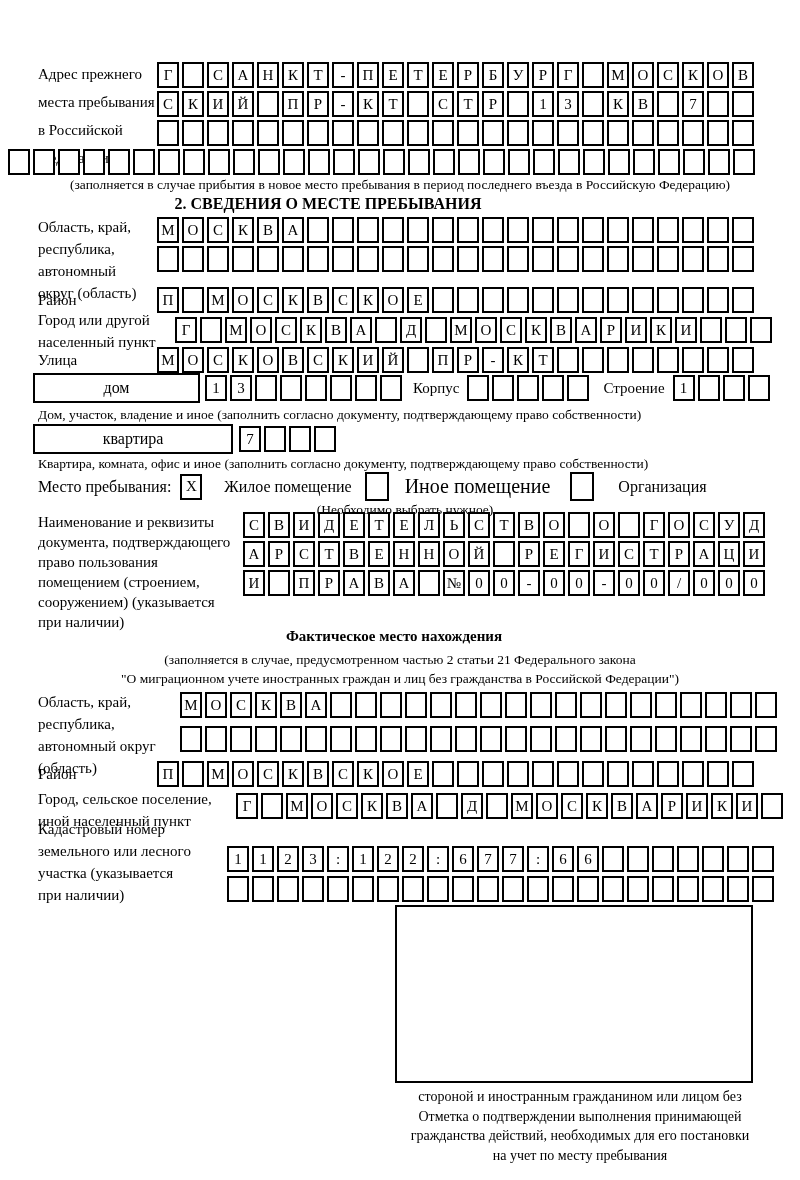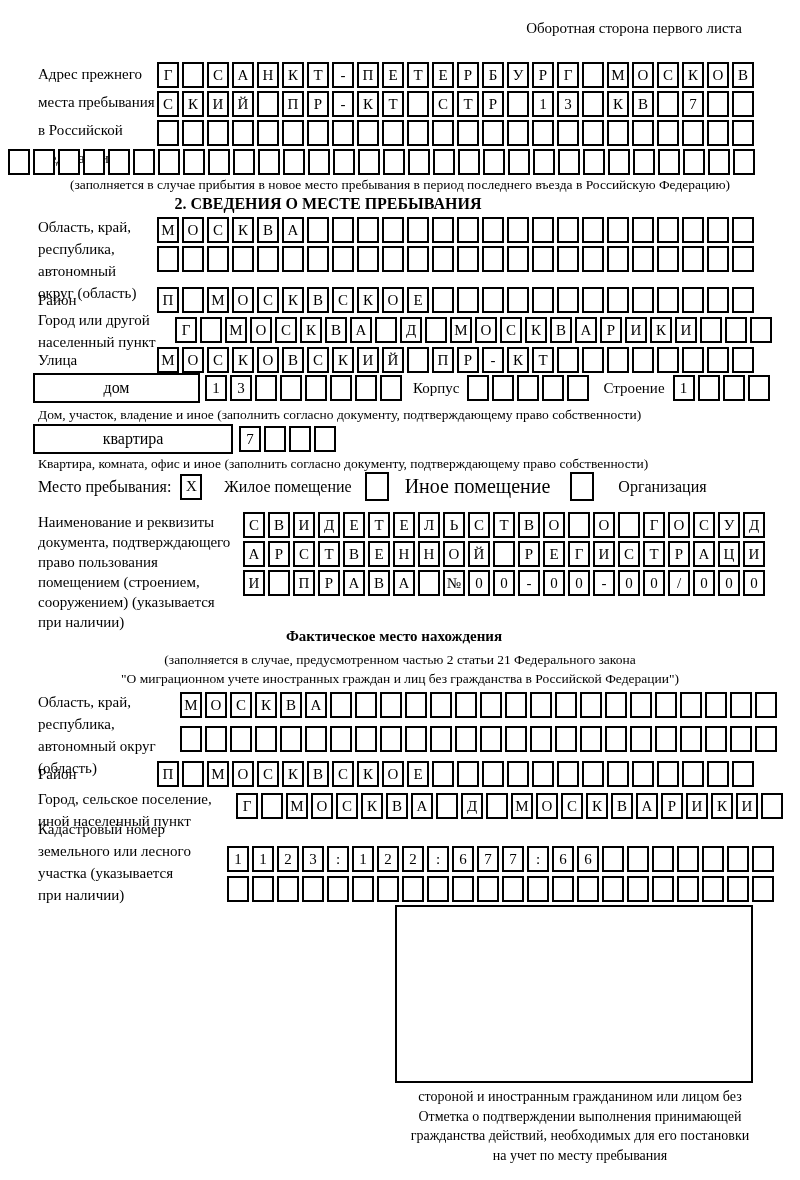--- a/index.html
+++ b/index.html
@@ -33,21 +33,20 @@
   .hrow { display:flex; align-items:center; }
   .hlabel { font-size:15px; white-space:nowrap; }
   .stamp { box-sizing:border-box; border:2px solid #000; background:#fff; }
   .stampcap { font-size:14px; line-height:19.5px; text-align:center; }
 </style>
 </head>
 <body>
 
 <div class="page">
 
-  <div class="abs corner">Оборотная сторона первого листа</div>
 
   <div class="abs lbl-wide" style="left:38px; top:60px;">
     <div>Адрес прежнего</div>
     <div>места пребывания</div>
     <div>в Российской</div>
     <div>Федерации</div>
   </div>
 
   <div class="abs cellrow" style="left:157px; top:62px;">
       <span class="cell">Г</span>
@@ -352,20 +351,21 @@
 
   <div class="abs hrow" style="left:38px; top:472px;">
     <span class="hlabel" style="font-size:16px;">Место пребывания:</span>
     <span class="cell" style="margin-left:9px;">X</span>
     <span class="hlabel" style="margin-left:22px; font-size:16px;">Жилое помещение</span>
     <span class="inlinebox" style="margin-left:13px;"></span>
     <span class="hlabel" style="margin-left:16px; font-size:20px;">Иное помещение</span>
     <span class="inlinebox" style="margin-left:20px;"></span>
     <span class="hlabel" style="margin-left:24px; font-size:16px;">Организация</span>
   </div>
+  <div class="abs caption-left" style="left:280px; top:502px; width:250px; text-align:center;">(Необходимо выбрать нужное)</div>
 
   <div class="abs" style="left:38px; top:512px; font-size:15px; line-height:20px;">
     <div>Наименование и реквизиты</div>
     <div>документа, подтверждающего</div>
     <div>право пользования</div>
     <div>помещением (строением,</div>
     <div>сооружением) (указывается</div>
     <div>при наличии)</div>
   </div>
   <div class="abs cellrow" style="left:243px; top:512px;">

